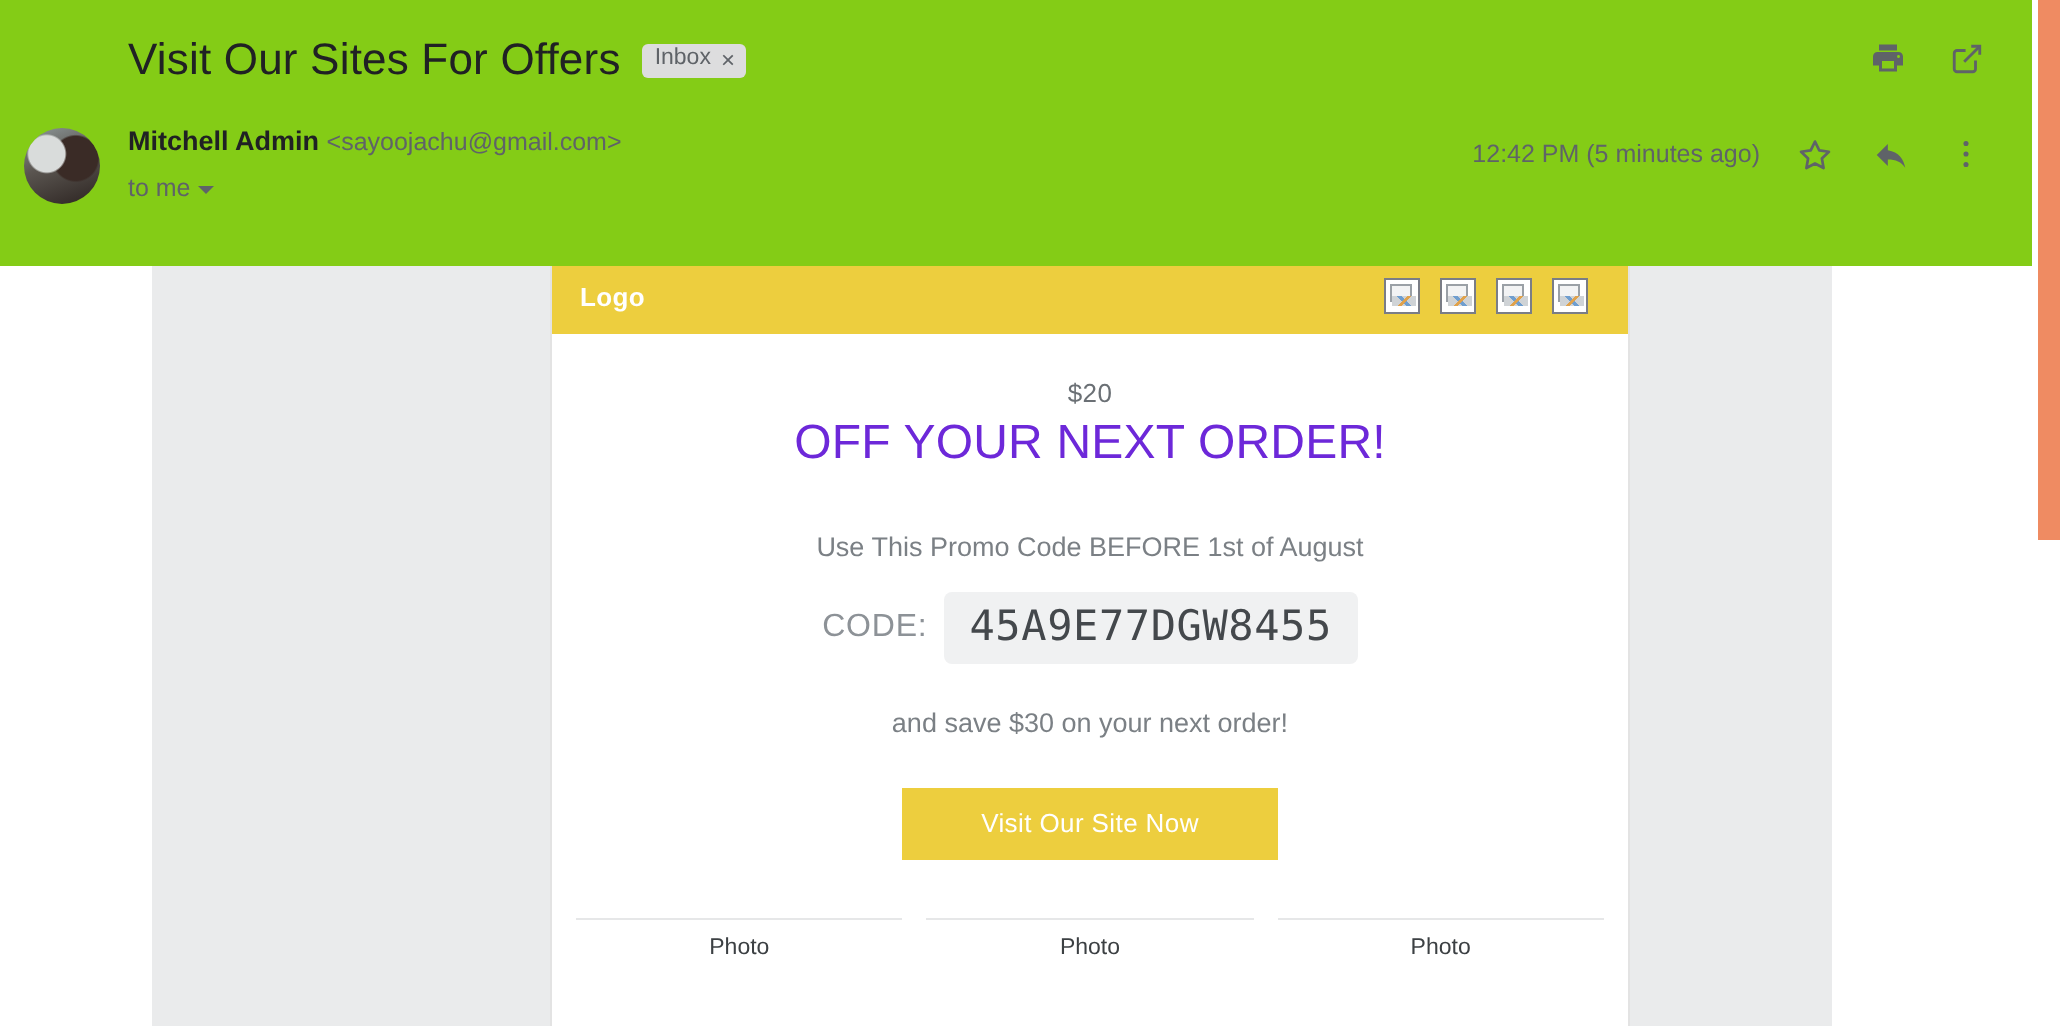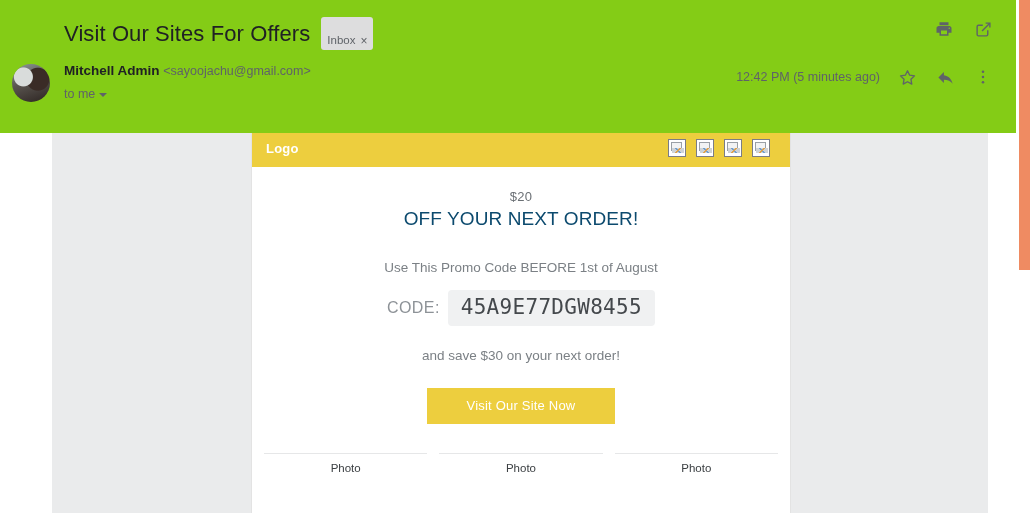--- a/index.html
+++ b/index.html
@@ -43,21 +43,21 @@
     letter-spacing: .1px;
     white-space: nowrap;
   }
   .label-chip {
     display: inline-flex;
     align-items: center;
     gap: 5px;
     background: #ddddde;
     color: #5f6368;
     font-size: 11.5px;
-    padding: 18px 6px 3px 6px;
+    padding: 2px 6px 3px 6px;
     border-radius: 3px;
     line-height: 1;
     white-space: nowrap;
   }
   .label-chip .chip-x { font-size: 12px; color: #5f6368; }
 
   .head-actions {
     position: absolute;
     right: 22px; top: 18px;
     display: flex;
@@ -133,22 +133,22 @@
   }
   .timestamp {
     font-size: 12.5px;
     color: #5f6368;
     white-space: nowrap;
   }
 
   
   .body-canvas {
     position: absolute;
-    left: 52px; top: 133px;
-    width: 936px;
+    left: 76px; top: 133px;
+    width: 840px;
     height: 380px;
     background: #eaebec;
     overflow: hidden;
   }
 
   .email-card {
     position: absolute;
     left: 199px; top: 0;
     width: 540px;
     min-height: 380px;
@@ -224,22 +224,22 @@
   .offer {
     padding: 22px 20px 10px;
     text-align: center;
   }
   .offer-amount {
     font-size: 13px;
     color: #6b7075;
     letter-spacing: .2px;
   }
   .offer-head {
-    font-size: 19px;
-    color: #0c4a6e;
+    font-size: 24px;
+    color: #6d28d9;
     margin-top: 4px;
     letter-spacing: .1px;
   }
   .offer-sub {
     font-size: 13.5px;
     color: #7b8085;
     margin-top: 30px;
   }
 
   .code-row {

